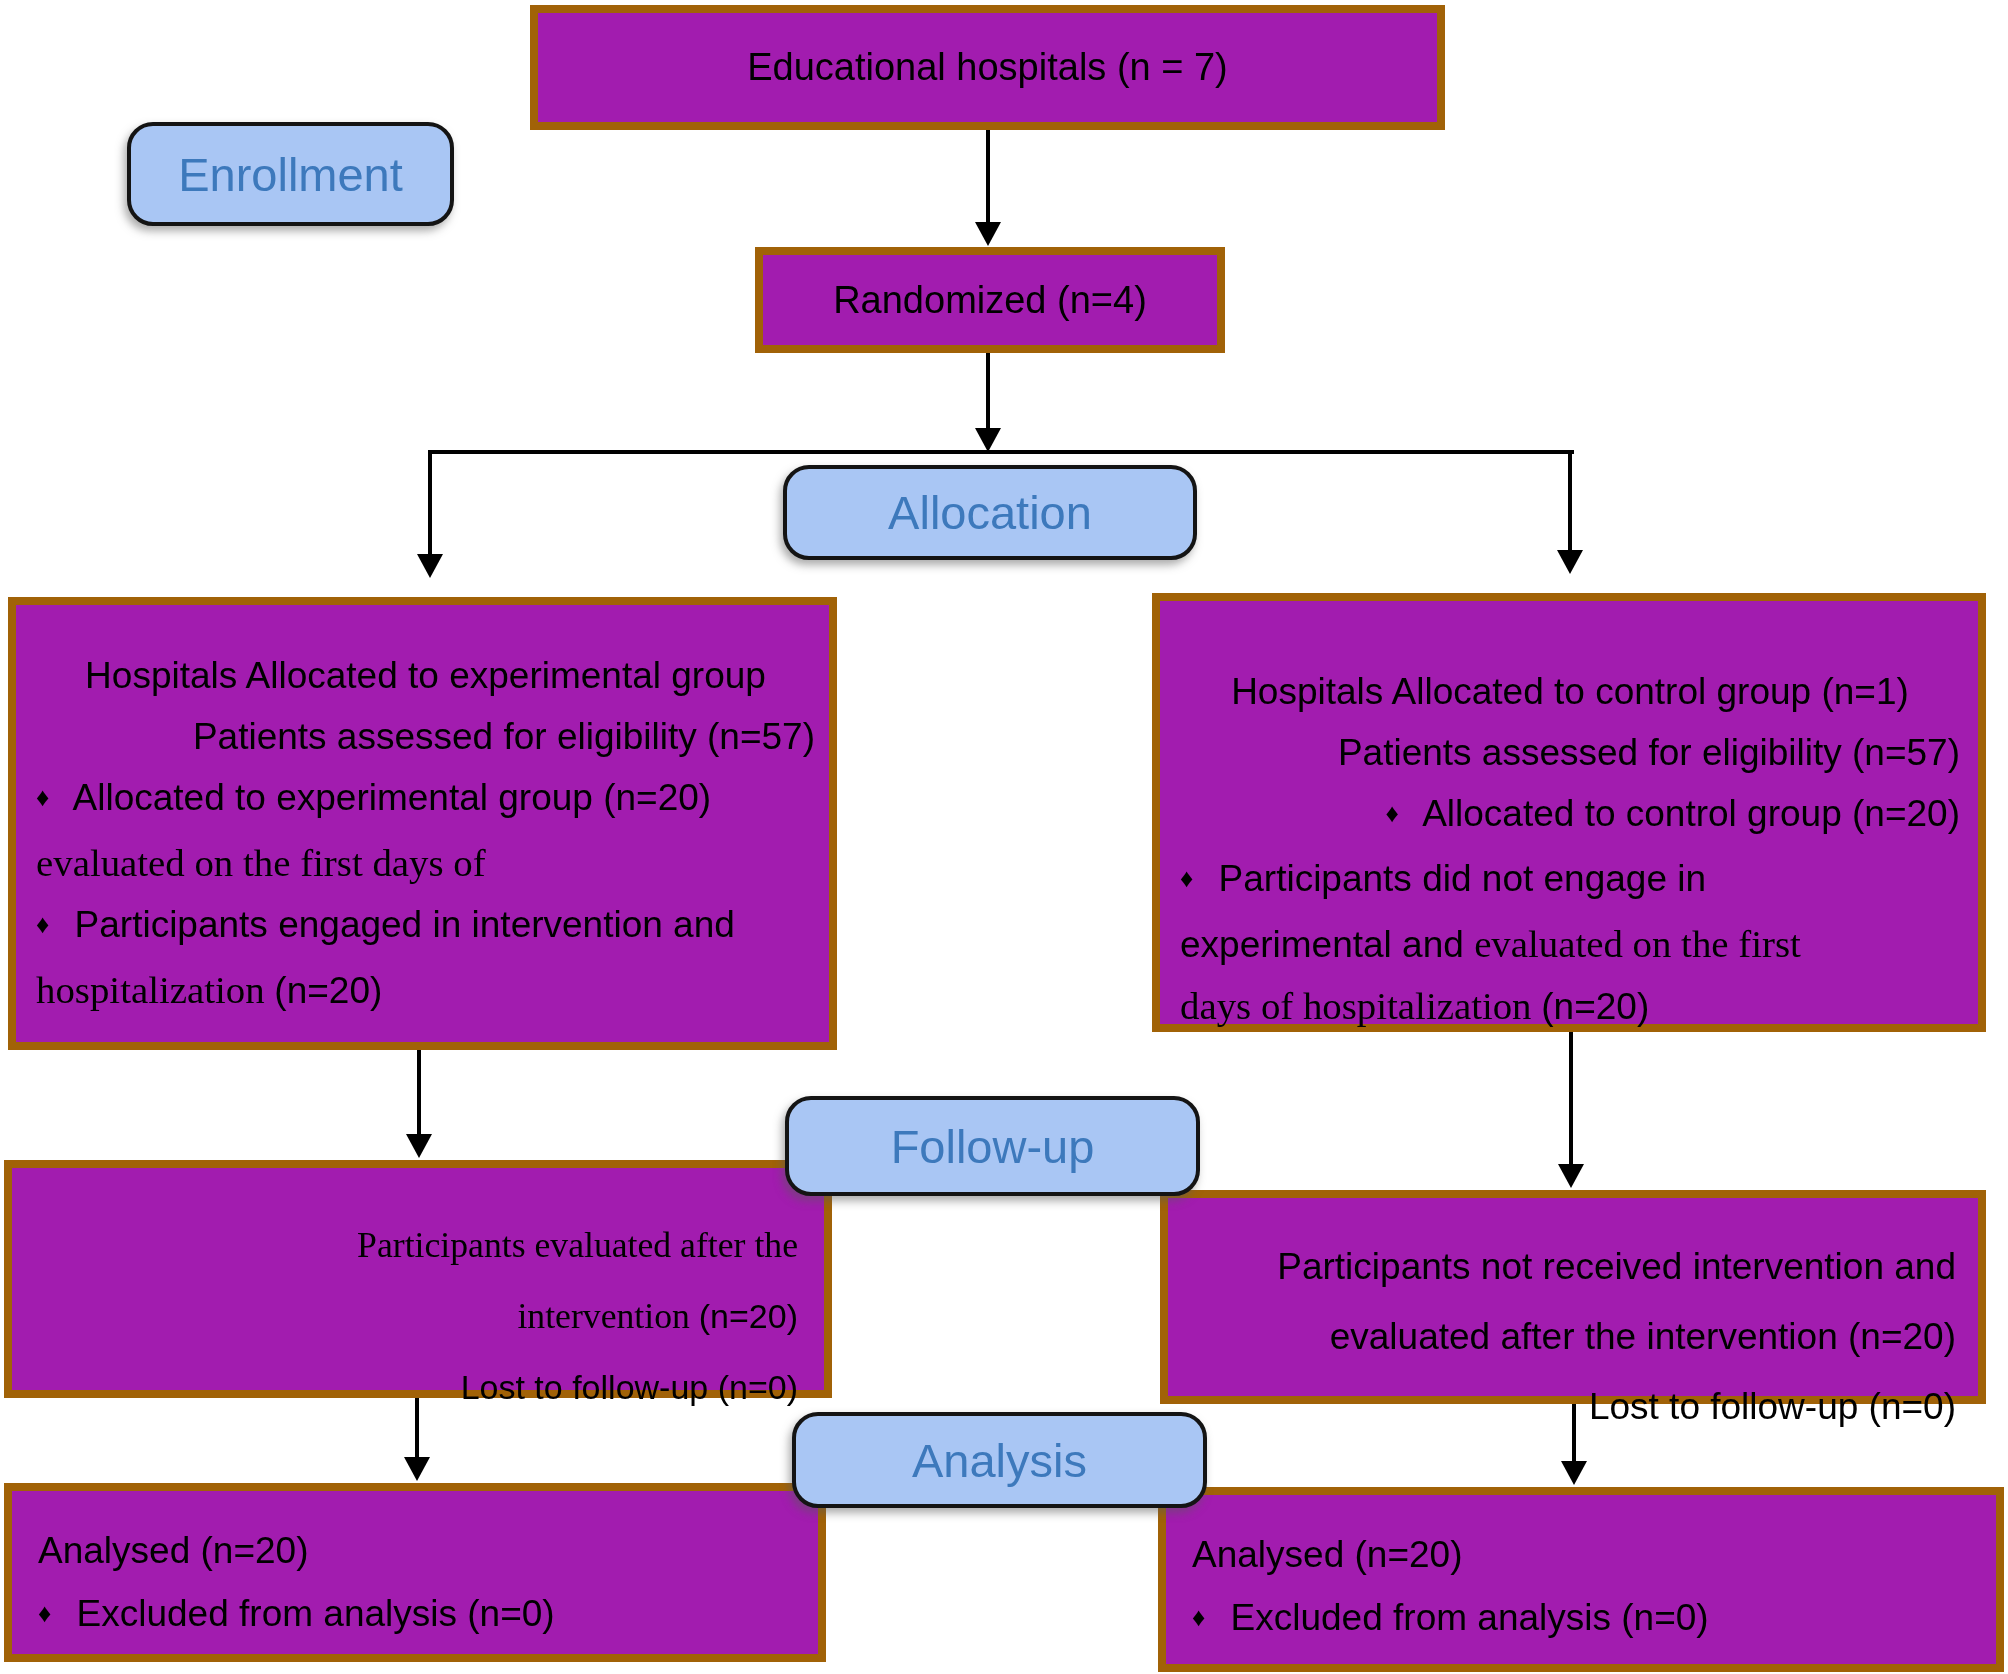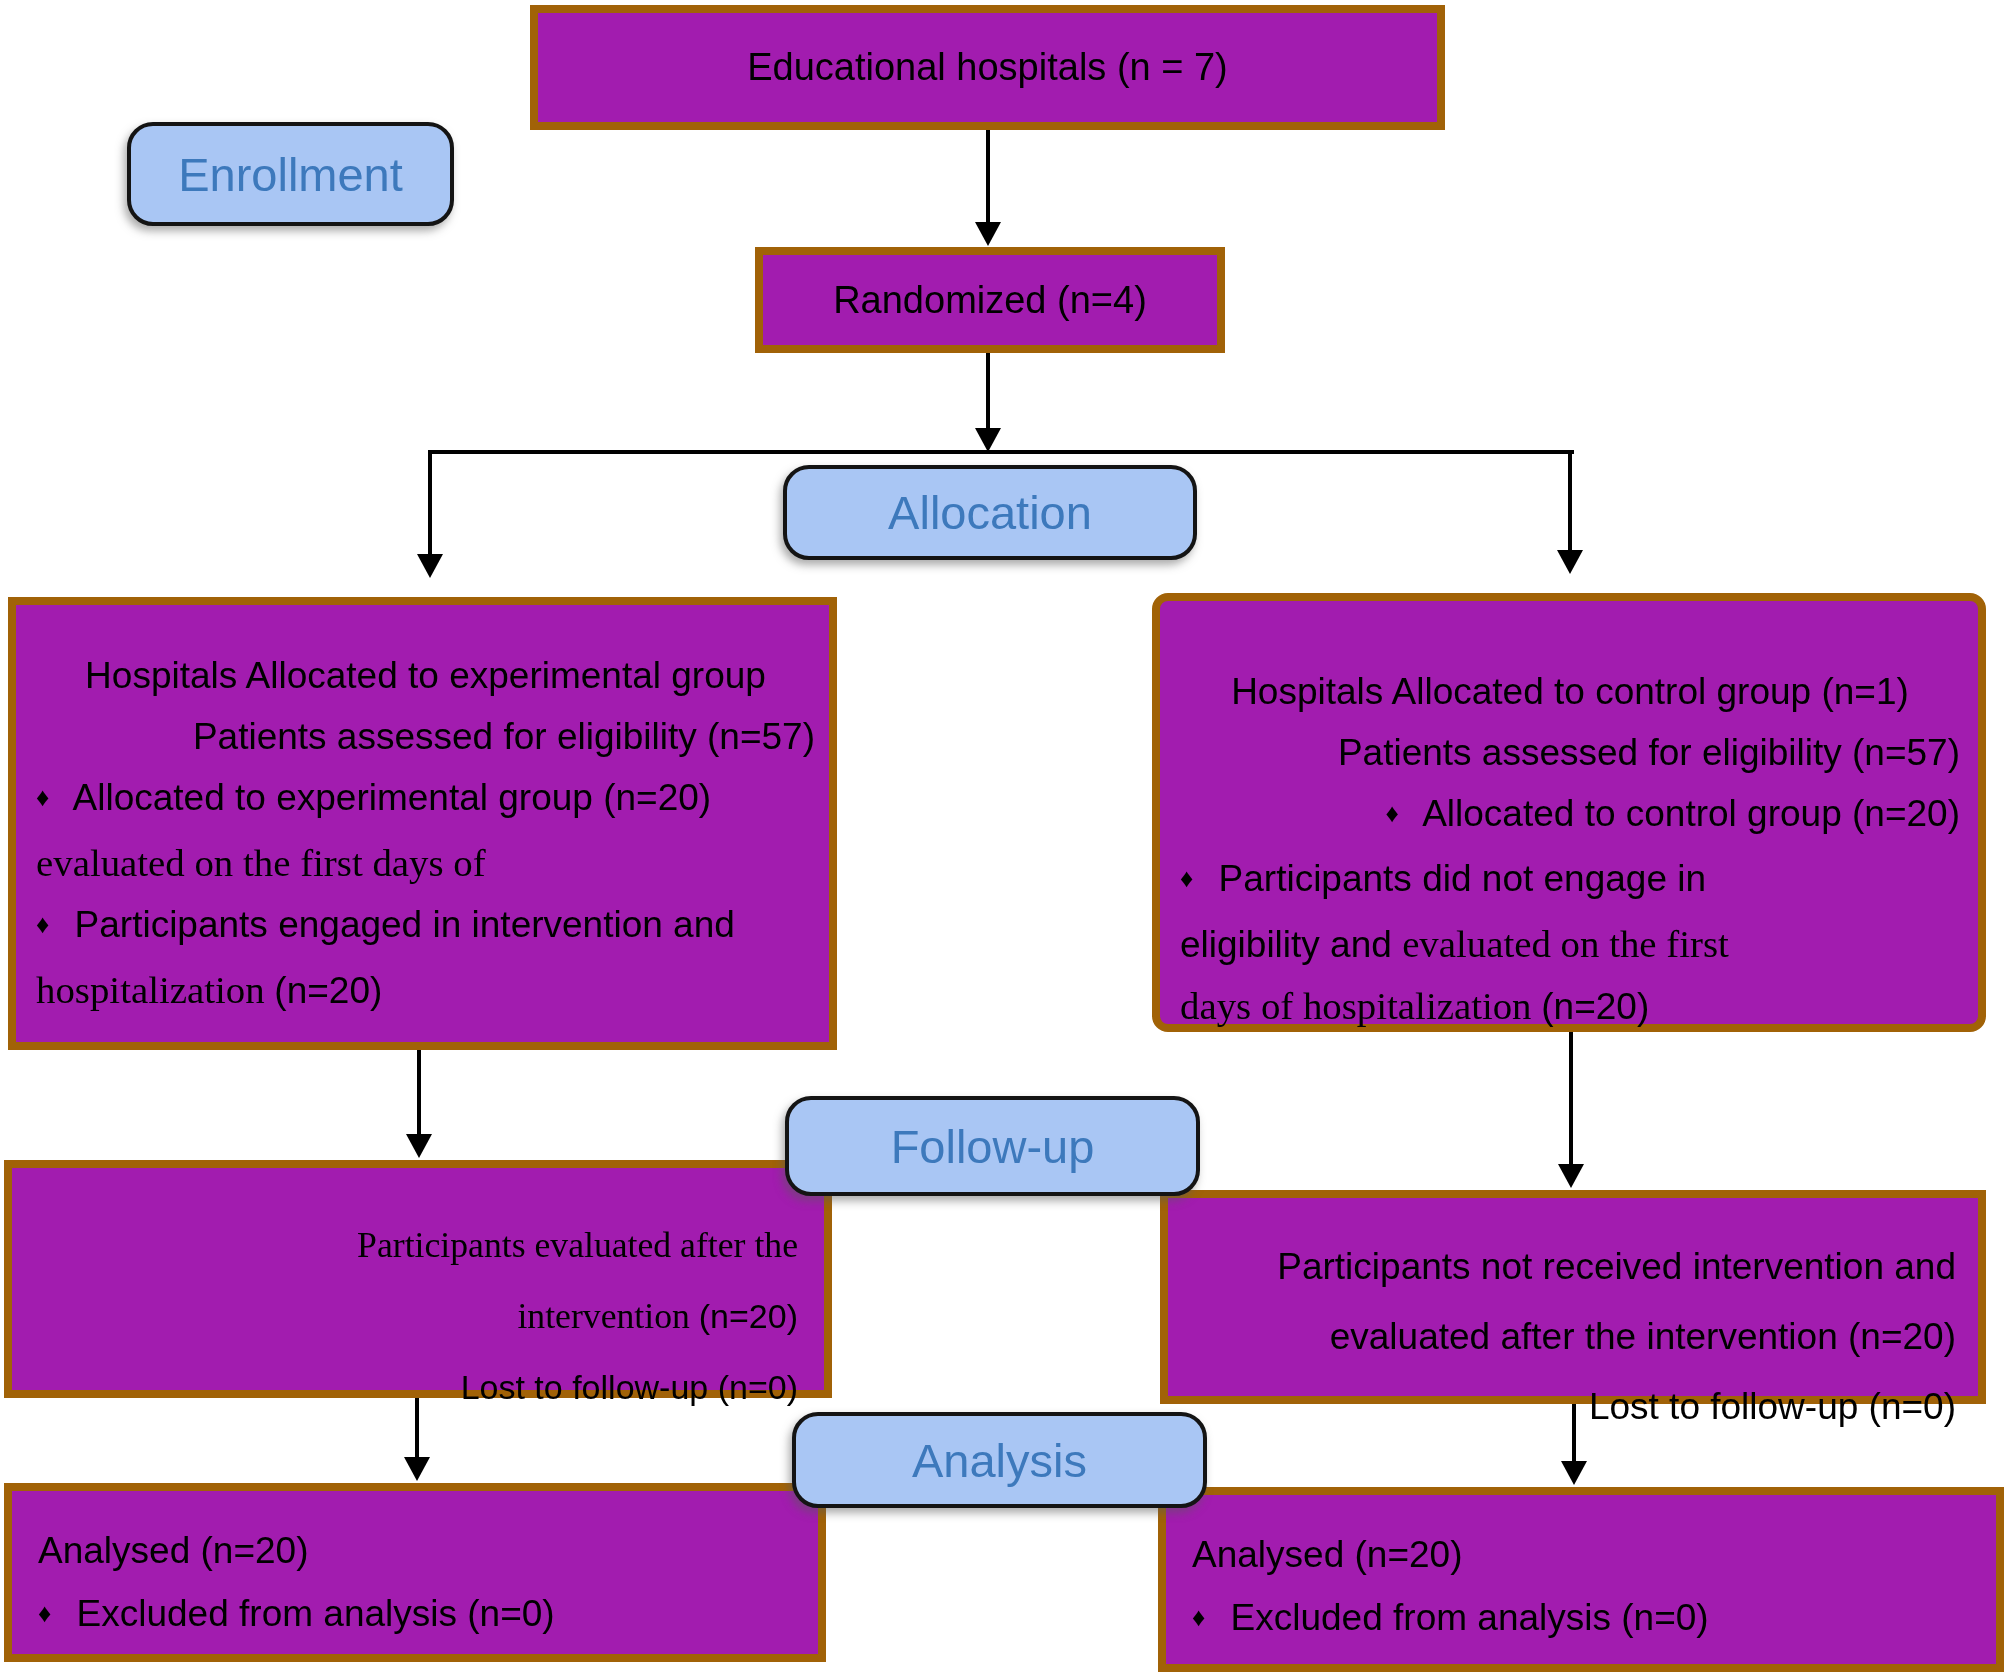--- a/index.html
+++ b/index.html
@@ -121,37 +121,37 @@
     <div class="ln al">
       <span class="blt">♦</span>
       <span class="sans">Participants engaged in intervention and</span>
     </div>
     <div class="ln al">
       <span class="serif">hospitalization </span>
       <span class="sans">(n=20)</span>
     </div>
   </div>
 
-  <div id="ctl-alloc" class="bx" style="left:1152px;top:593px;width:834px;height:439px;border-radius:16px;">
+  <div id="ctl-alloc" class="bx" style="left:1152px;top:593px;width:834px;height:439px;">
     <div class="ln ac">
       <span class="sans">Hospitals Allocated to control group (n=1)</span>
     </div>
     <div class="ln ar">
       <span class="sans">Patients assessed for eligibility (n=57)</span>
     </div>
     <div class="ln ar">
       <span class="blt">♦</span>
       <span class="sans">Allocated to control group (n=20)</span>
     </div>
     <div class="ln al">
       <span class="blt">♦</span>
       <span class="sans">Participants did not engage in</span>
     </div>
     <div class="ln al">
-      <span class="sans">eligibility and </span>
+      <span class="sans">experimental and </span>
       <span class="serif">evaluated on the first</span>
     </div>
     <div class="ln al">
       <span class="serif">days of hospitalization </span>
       <span class="sans">(n=20)</span>
     </div>
   </div>
 
   <div>
     <div class="vl" style="left:417px;top:1050px;height:86px;"></div>

